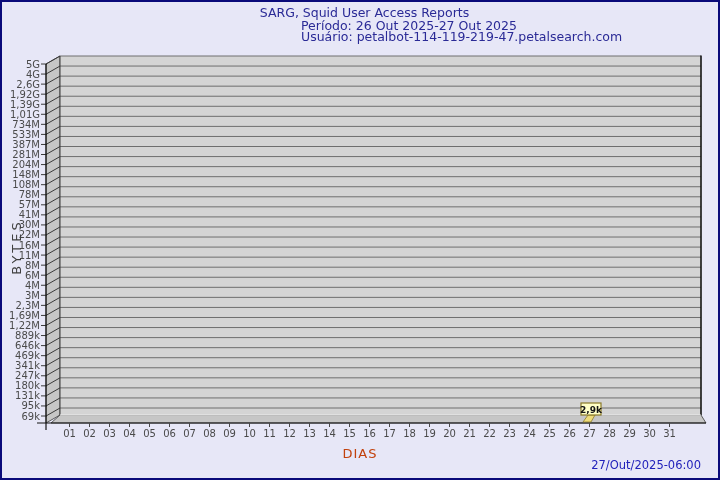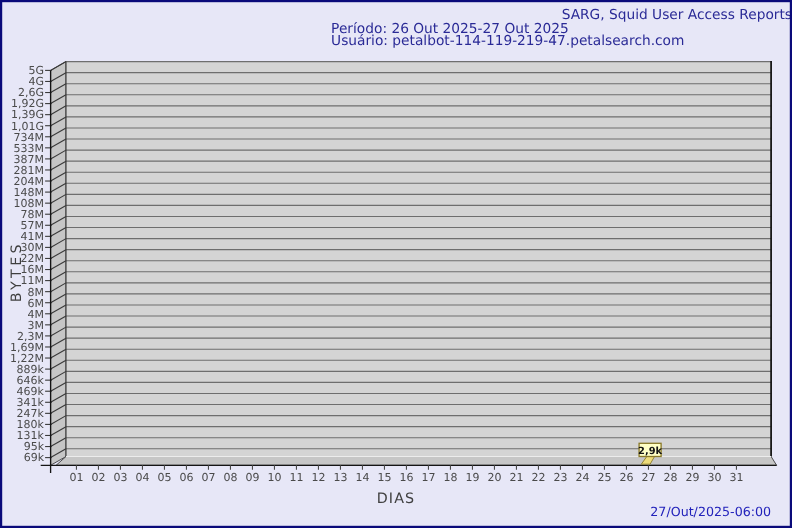--- a/index.html
+++ b/index.html
@@ -4,21 +4,21 @@
 <style>
   html,body{margin:0;padding:0;background:#ffffff;}
   .frame{
     position:relative;width:720px;height:480px;overflow:hidden;
     background:#e7e7f7;
     font-family:"DejaVu Sans", sans-serif;
   }
   .border-overlay{
     position:absolute;inset:0;border:2px solid #0a0a7a;pointer-events:none;z-index:10;
   }
-  .t1{position:absolute;top:5px;left:0;width:100%;text-align:right;text-indent:9px;
+  .t1{position:absolute;top:5px;left:0;width:100%;text-align:center;text-indent:9px;
       font-size:12.5px;color:#2a2a96;white-space:pre;z-index:2;}
   .t2{position:absolute;top:17.5px;left:301px;font-size:12.5px;color:#2a2a96;white-space:pre;z-index:2;}
   .t3{position:absolute;top:29px;left:301px;font-size:12.5px;color:#2a2a96;white-space:pre;z-index:2;}
   .ybig{position:absolute;top:247px;left:16px;transform:translate(-50%,-50%) rotate(-90deg);
       font-size:13px;letter-spacing:3px;color:#3f3f3f;z-index:2;}
   .xbig{position:absolute;top:446px;left:0;width:100%;text-align:center;
       font-size:13px;letter-spacing:1px;color:#3f3f3f;z-index:2;}
   .foot{position:absolute;top:458px;right:19px;font-size:11.5px;color:#2222bb;z-index:2;}
   #chart-svg{position:absolute;top:0;left:0;z-index:1;font-family:"DejaVu Sans", sans-serif;}
 </style>
@@ -246,15 +246,15 @@
       <line x1="649.5" y1="423" x2="649.5" y2="427" stroke="#4a4a4a" stroke-width="1"></line>
       <text x="649.5" y="437" text-anchor="middle" font-size="10" fill="#4a4a4a">30</text>
       <line x1="669.5" y1="423" x2="669.5" y2="427" stroke="#4a4a4a" stroke-width="1"></line>
       <text x="669.5" y="437" text-anchor="middle" font-size="10" fill="#4a4a4a">31</text>
       <polygon points="588,415 595,415 591,422 583,422" fill="#eedc7a" stroke="#8a7a2a" stroke-width="0.8"></polygon>
       <rect x="581" y="403" width="20" height="12" fill="#ffffc6" stroke="#8a7a2a" stroke-width="1.2"></rect>
       <text x="591" y="412.5" text-anchor="middle" font-size="9" font-weight="bold" fill="#141414">2,9k</text>
     </svg>
 
   <div class="ybig" style="color: rgb(63, 63, 63);">BYTES</div>
-  <div class="xbig" style="color: #404040;">DIAS</div>
+  <div class="xbig" style="color: #c2410c;">DIAS</div>
   <div class="foot" style="color: rgb(34, 34, 187);">27/Out/2025-06:00</div>
 </div>
 
 </body></html>

